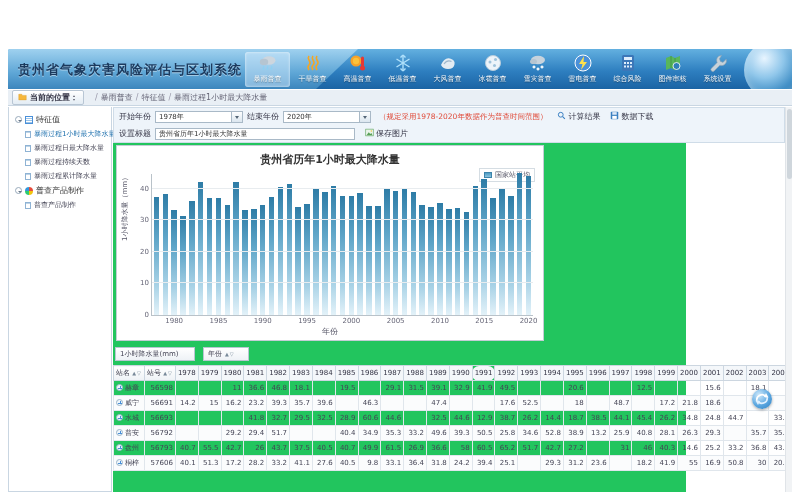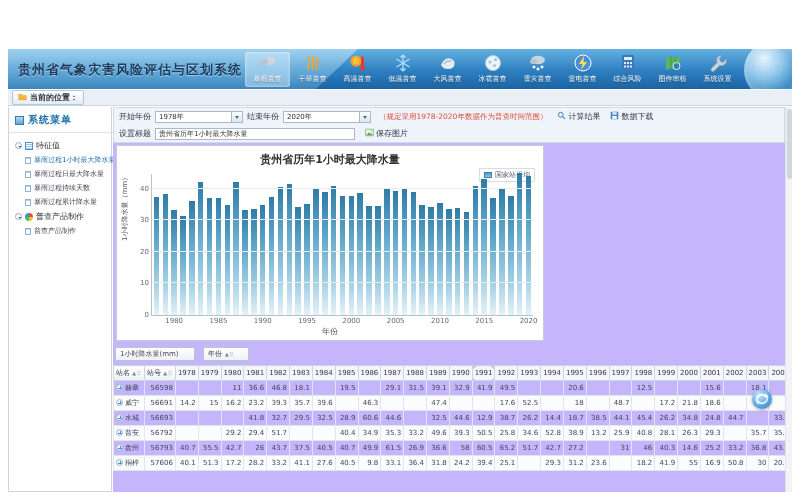--- a/index.html
+++ b/index.html
@@ -52,21 +52,21 @@
   .tg-toggle::after { content:""; position:absolute; left:1.5px; top:2.5px; border-left:2px solid transparent; border-right:2px solid transparent; border-top:2.5px solid #678; }
   .tg-ic { width:8px; height:8px; display:inline-block; }
   .tg-ic.list { border:1px solid #4a90d9; background:repeating-linear-gradient(180deg,#fff 0 1px,#9cc4e8 1px 2px); }
   .tg-ic.pie { border-radius:50%; background:conic-gradient(#e74c3c 0 25%, #f1c40f 0 50%, #2ecc71 0 75%, #3498db 0 100%); }
   .tree-leaf { display:flex; align-items:center; gap:3px; padding:2px 2px 2px 14px; font-size:7px; color:#445; cursor:pointer; white-space:nowrap; }
   .tree-leaf.active { color:#1c6fad; }
   .leaf-ic { width:6px; height:7px; border:1px solid #8fb3d4; background:#fff; display:inline-block; flex:none;
     box-shadow:0 1.5px 0 -0.5px #bcd3e6 inset; }
 
   
-  .main { position:absolute; left:113px; top:106px; width:672px; height:385px; background:#c4b5fd;padding-left:40px; }
+  .main { position:absolute; left:113px; top:106px; width:573px; height:385px; background:#22c55e;padding-left:40px; }
   .toolbar { position:absolute; left:0; top:0; width:672px; height:36px; background:#eef4fa; border:1px solid #cfdce8; }
   .tb-row { display:flex; align-items:center; height:17px; padding-left:5px; gap:4px; }
   .tb-label { font-size:8px; color:#334; flex:none; }
   .tb-select { display:inline-flex; align-items:center; width:88px; height:12px; background:#fff; border:1px solid #a9b9c7; font-size:7px; color:#333; padding-left:3px; position:relative; cursor:pointer; }
   .tb-select .arr { position:absolute; right:0; top:0; width:11px; height:100%; background:linear-gradient(#fdfefe,#dbe6ef); border-left:1px solid #a9b9c7; }
   .tb-select .arr::after { content:""; position:absolute; left:3px; top:4px; border-left:2.5px solid transparent; border-right:2.5px solid transparent; border-top:3px solid #567; }
   .tb-hint { font-size:7.5px; color:#e04b3a; margin-left:4px; white-space:nowrap; }
   .tb-btn { display:inline-flex; align-items:center; gap:2px; font-size:8px; color:#334; cursor:pointer; margin-left:6px; white-space:nowrap; }
   .tb-btn svg { width:9px; height:9px; }
   .tb-input { width:200px; height:12px; background:#fff; border:1px solid #a9b9c7; font-size:7px; color:#333; padding-left:3px; font-family:inherit; }
@@ -251,27 +251,24 @@
       </div>
   </div>
 
   <div class="crumbbar">
     <span class="loc-pill">
       <span><svg viewBox="0 0 12 12">
             <path d="M1 3 h4 l1 1.5 h5 v6 h-10z" fill="#f6b73c" stroke="#d79a22" stroke-width="0.5"></path>
           </svg></span>
       <span>当前的位置：</span>
     </span>
+    <span class="crumb-path" id="crumbs"><span class="crumb-sep">/</span><span class="crumb-seg">暴雨普查</span><span class="crumb-sep">/</span><span class="crumb-seg">特征值</span><span class="crumb-sep">/</span><span class="crumb-seg">暴雨过程1小时最大降水量</span></span>
   </div>
 
   <div class="sidebar">
-    <div class="sb-head">
-      <span class="sb-head-ic"></span>
-      <span class="sb-title">系统菜单</span>
-    </div>
     <div class="tree" id="tree">
         <div class="tree-group">
           <span class="tg-toggle"></span>
           <span class="tg-ic list"></span>
           <span>特征值</span>
         </div>
         <div class="tree-leaf active">
           <span class="leaf-ic"></span>
           <span>暴雨过程1小时最大降水量</span>
         </div>

